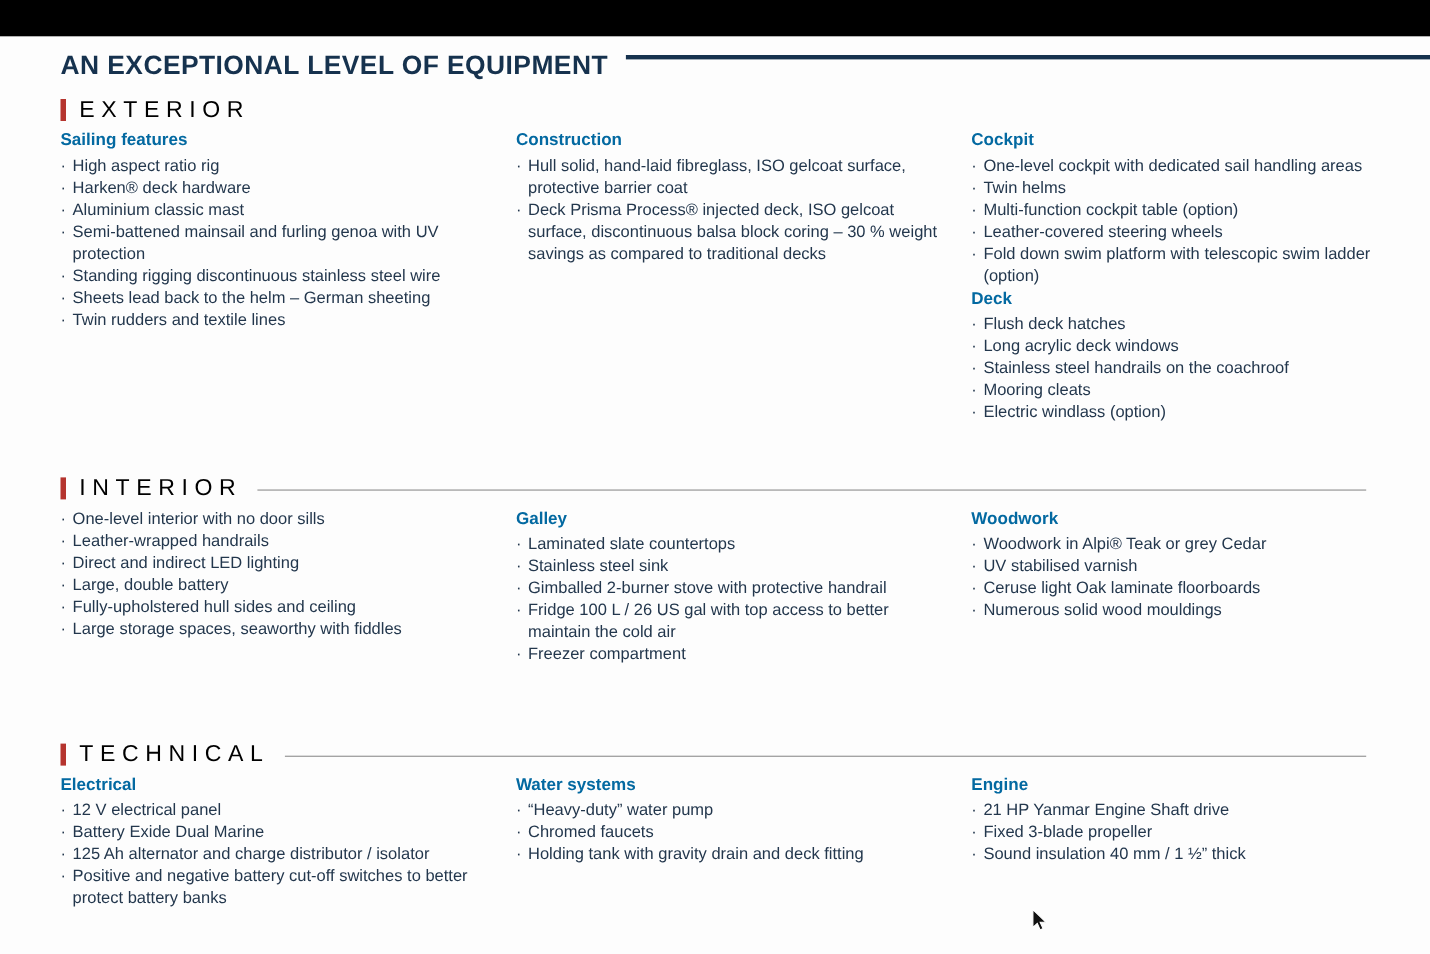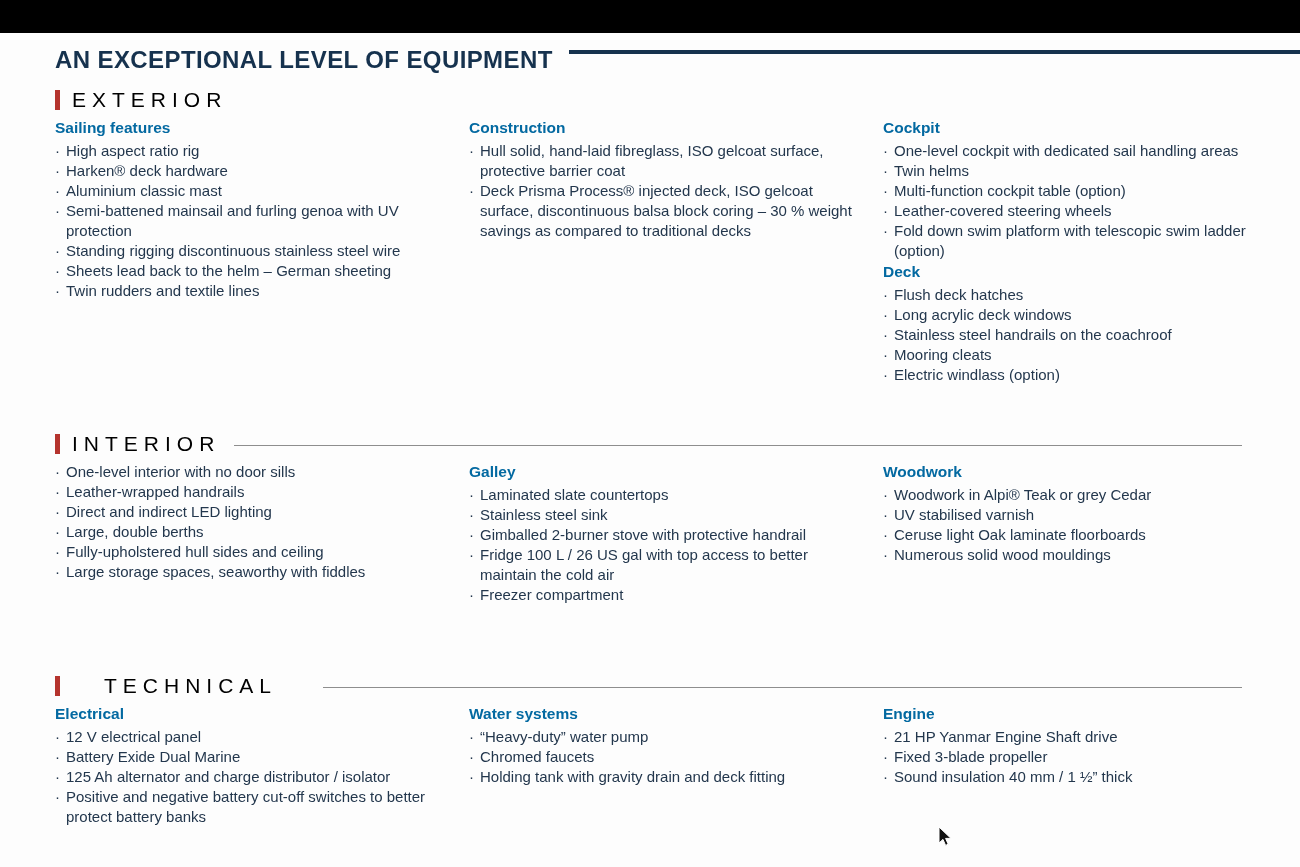--- a/index.html
+++ b/index.html
@@ -38,21 +38,21 @@
   }
   .sec-label {
     font-size: 21px; font-weight: 400; letter-spacing: 6px;
     color: #000000; white-space: nowrap;
   }
   .sec-rule {
     flex: 1; height: 1px; background: #8e8e8e; margin-left: 14px; margin-top: 2px;
   }
   #hdr-exterior  { top: 88px; }
   #hdr-interior  { top: 432px; }
-  #hdr-technical { top: 674px; gap: 32px; }
+  #hdr-technical { top: 674px; }
   
   .grid {
     position: absolute; left: 55px; width: 1245px;
     display: grid; grid-template-columns: 414px 414px 417px;
   }
   #grid-exterior  { top: 118px; }
   #grid-interior  { top: 462px; }
   #grid-technical { top: 704px; }
   .col { min-width: 0; }
   .grid .col:nth-child(1) .group { max-width: 378px; }
@@ -169,21 +169,21 @@
   <div class="col">
   <div class="group">
 
     <ul class="items">
   <li><span class="bullet">·</span><span>One-level interior with no door sills</span></li>
 
   <li><span class="bullet">·</span><span>Leather-wrapped handrails</span></li>
 
   <li><span class="bullet">·</span><span>Direct and indirect LED lighting</span></li>
 
-  <li><span class="bullet">·</span><span>Large, double berths</span></li>
+  <li><span class="bullet">·</span><span>Large, double battery</span></li>
 
   <li><span class="bullet">·</span><span>Fully-upholstered hull sides and ceiling</span></li>
 
   <li><span class="bullet">·</span><span>Large storage spaces, seaworthy with fiddles</span></li>
 </ul>
   </div>
 </div>
 
   <div class="col">
   <div class="group">

